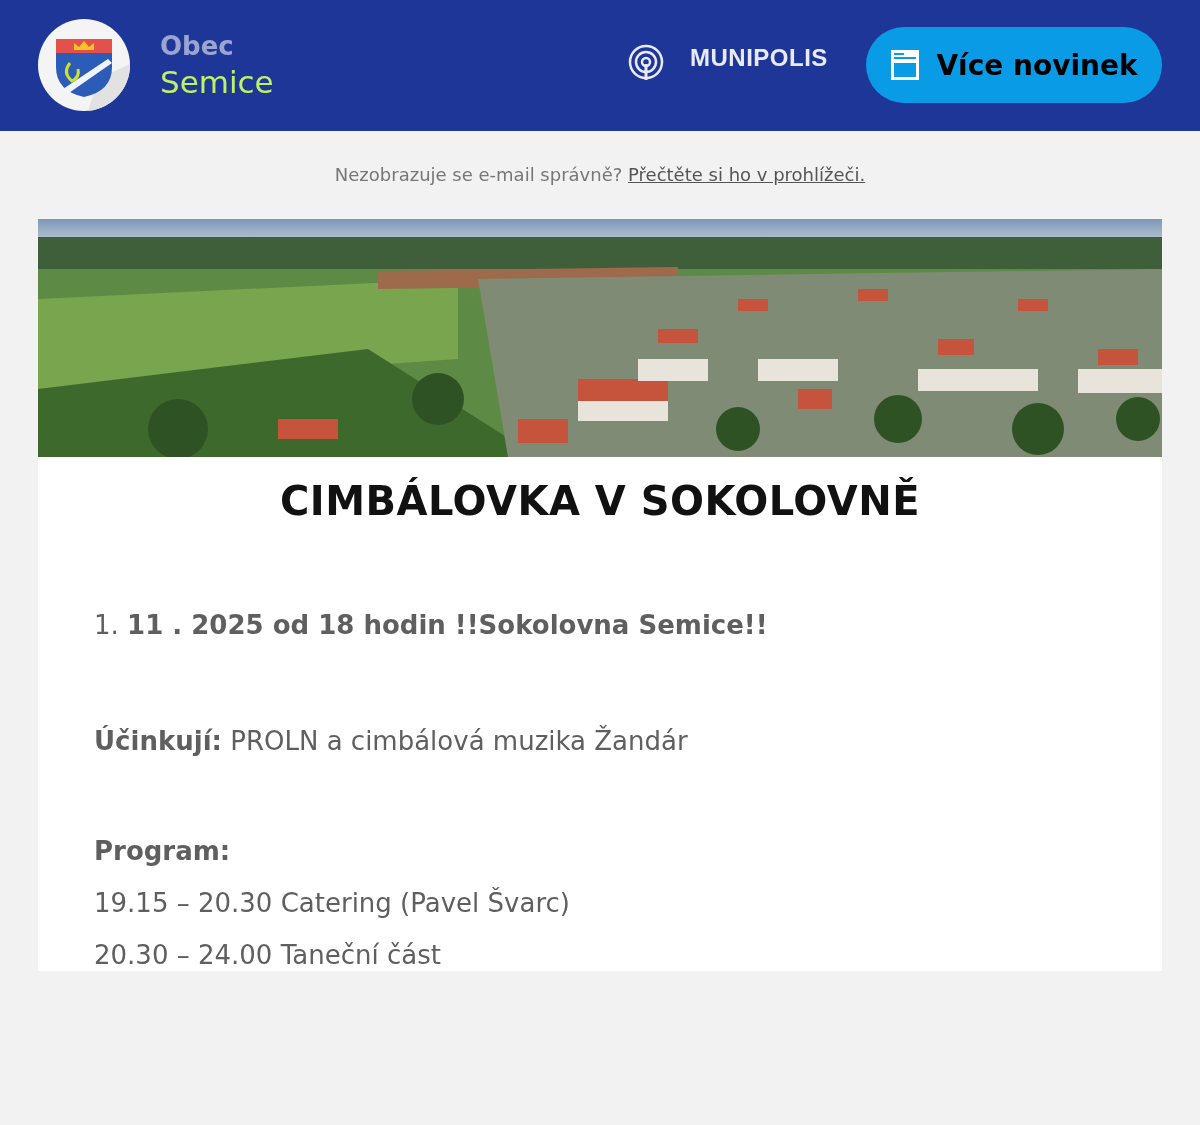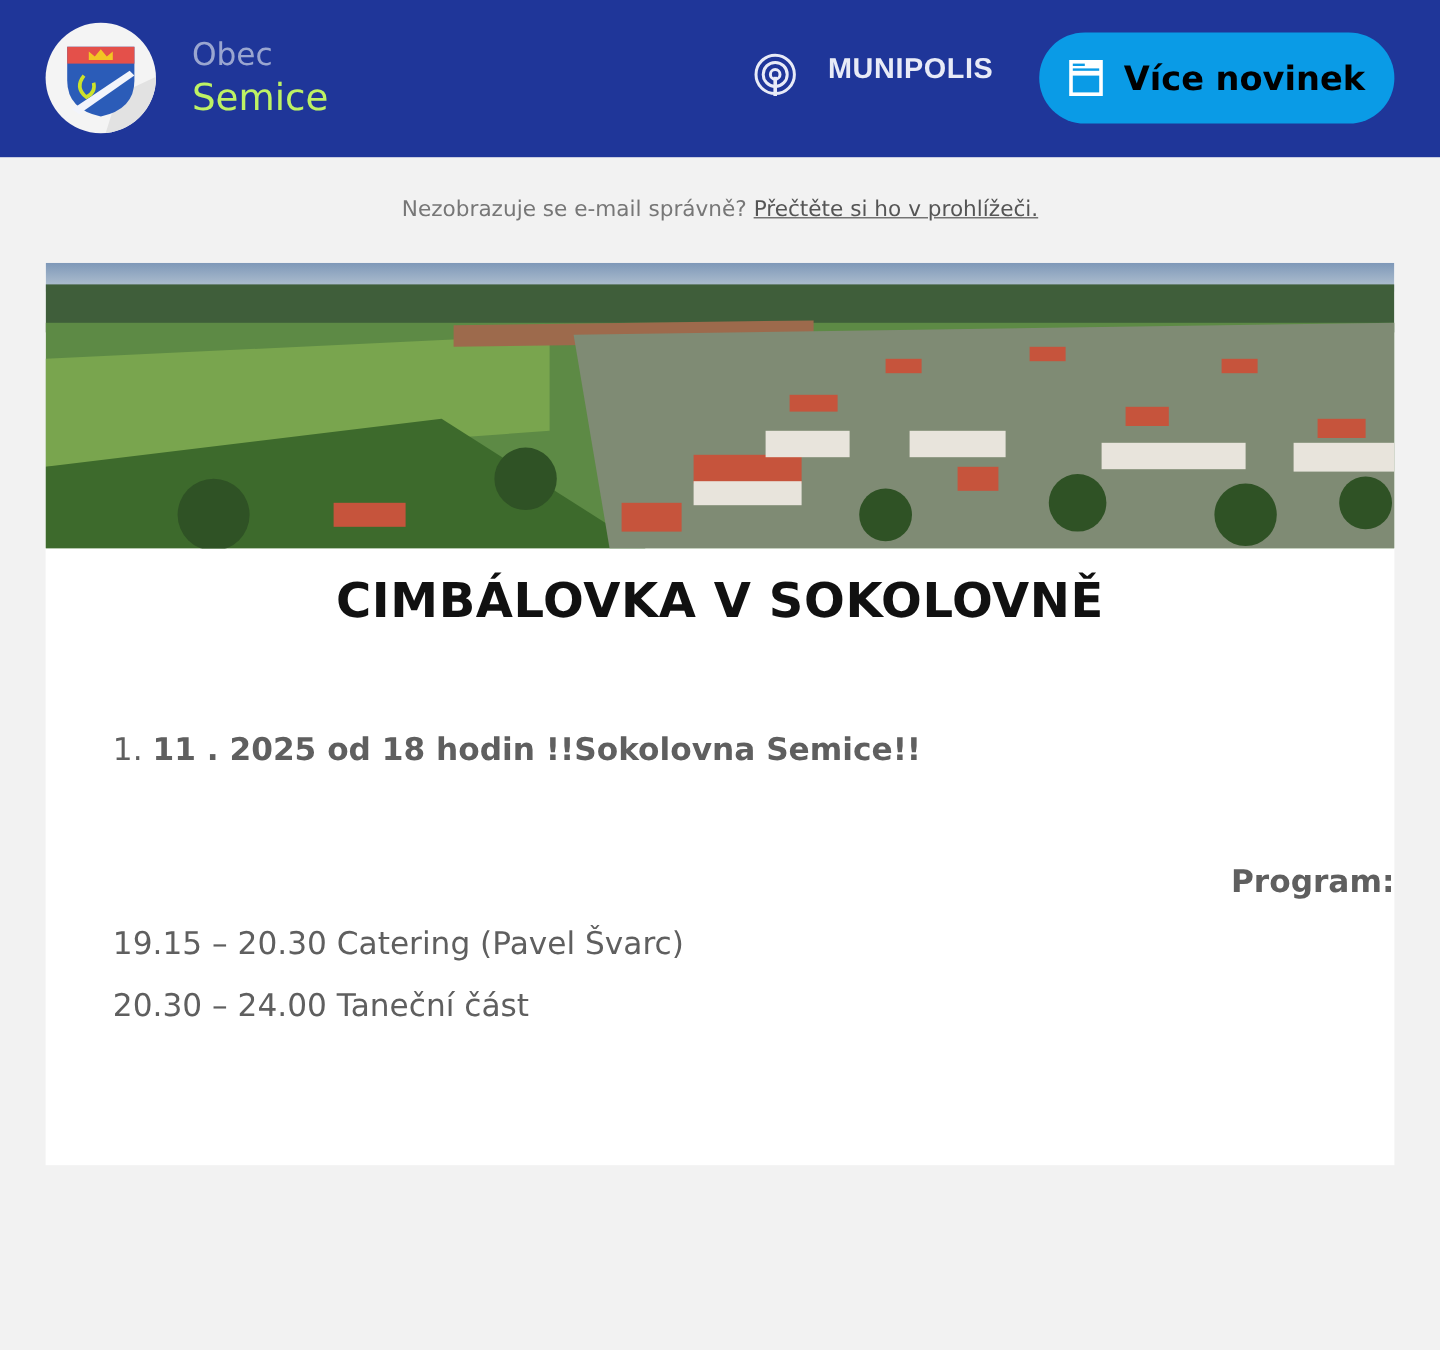--- a/index.html
+++ b/index.html
@@ -15,21 +15,21 @@
       position: relative;
     }
     .logo-circle {
       position: absolute; left: 38px; top: 19px;
       width: 92px; height: 92px; border-radius: 50%;
       background: #f4f4f4;
       overflow: hidden;
     }
     .logo-circle svg { position: absolute; left: 0; top: 0; }
     .town-name { position: absolute; left: 160px; top: 30px; }
-    .town-prefix { font-size: 26px; font-weight: normal; color: #9aa6d0; line-height: 32px; }
+    .town-prefix { font-size: 26px; font-weight: bold; color: #9aa6d0; line-height: 32px; }
     .town-title { font-size: 31px; color: #bef264; line-height: 40px; }
     .munipolis {
       position: absolute; left: 626px; top: 44px;
       display: flex; align-items: flex-start; gap: 24px;
       color: #e8ebf7; font-weight: bold; font-size: 24px; letter-spacing: 0.5px;
       font-family: "Liberation Sans", sans-serif;
     }
     .more-news {
       position: absolute; left: 866px; top: 27px;
       width: 296px; height: 76px; border-radius: 38px;
@@ -145,18 +145,22 @@
 
   <div class="title">CIMBÁLOVKA V SOKOLOVNĚ</div>
 
   <div class="content">
 
     <div class="p" style="margin-top:86px;">
       <span>1.</span>
       <span class="b">11 . 2025 od 18 hodin !!Sokolovna Semice!!</span>
     </div>
 
+    <div class="p" style="margin-top:86px;">
+      <span class="b">Účinkují:</span>
+      <span>PROLN a cimbálová muzika Žandár</span>
+    </div>
 
-    <div class="p b" style="margin-top:80px;text-align:right;">Program:</div>
+    <div class="p b" style="margin-top:80px;">Program:</div>
     <div class="p" style="margin-top:22px;">19.15 – 20.30 Catering (Pavel Švarc)</div>
     <div class="p" style="margin-top:22px;">20.30 – 24.00 Taneční část</div>
   </div>
 </div>
 
 </body></html>

